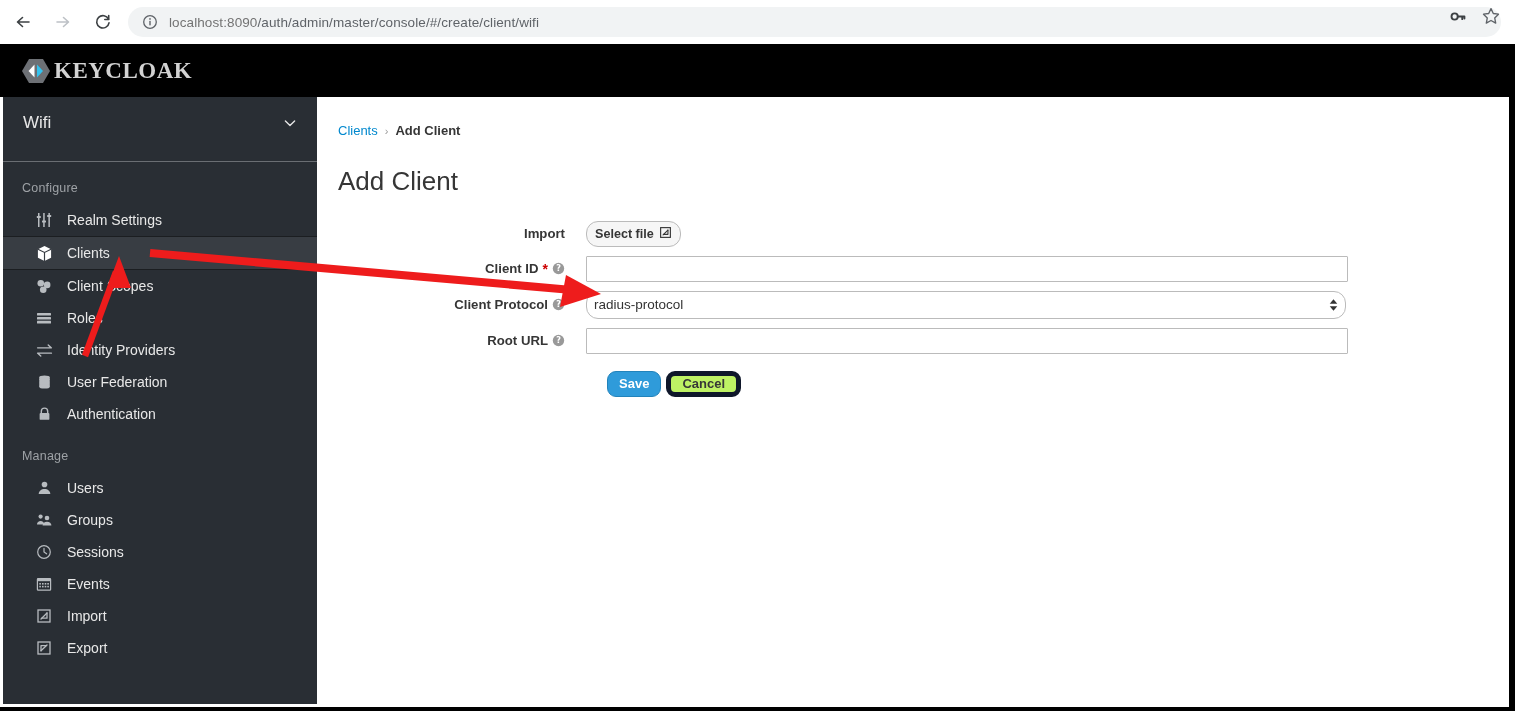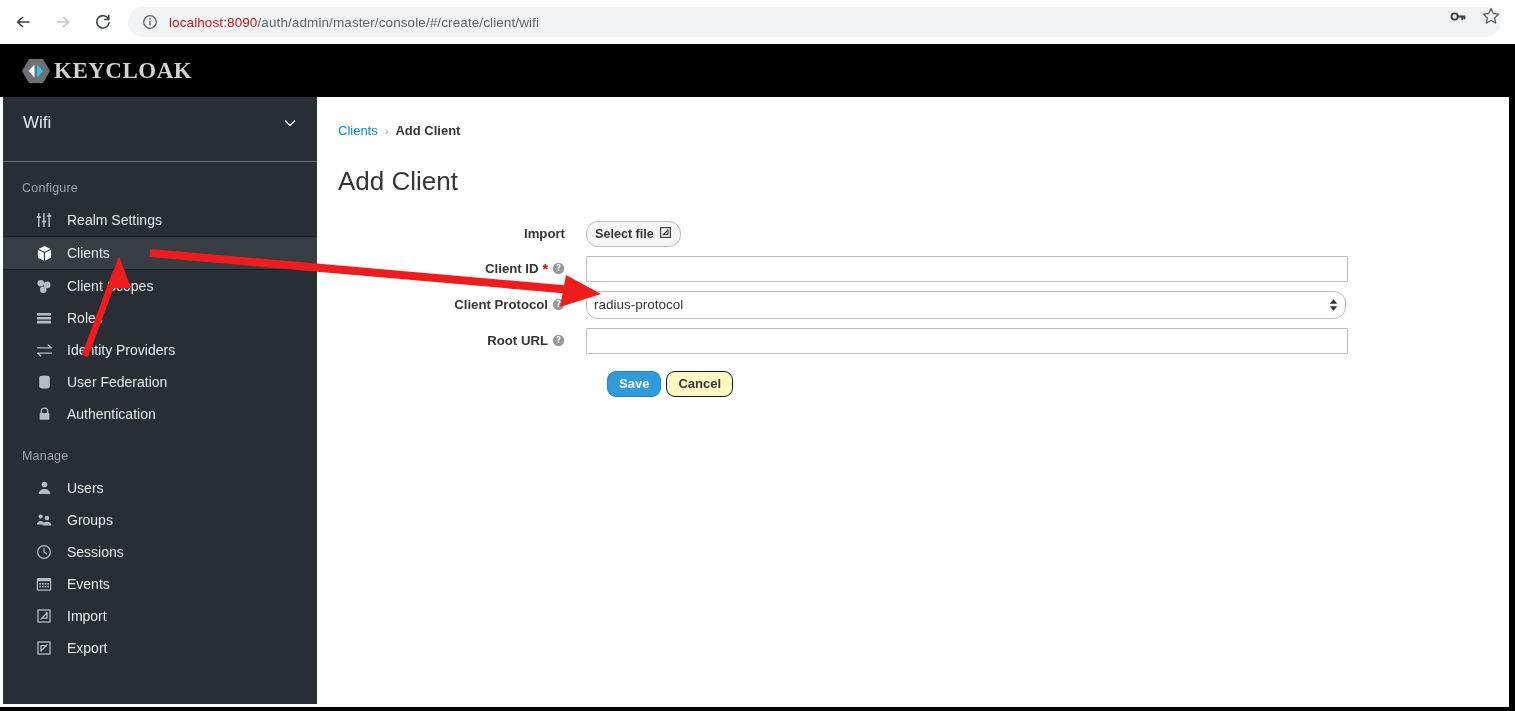--- a/index.html
+++ b/index.html
@@ -35,21 +35,21 @@
     padding: 0 14px;
   }
   #info-icon { flex: 0 0 auto; margin-right: 11px; display:flex; }
   #url-text {
     font-size: 13.5px;
     color: #3c4043;
     letter-spacing: 0.1px;
     white-space: nowrap;
     overflow: hidden;
   }
-  #url-text .url-host { color: #b91c1c; }
+  #url-text .url-host { color: #737373; }
   #url-text .url-path { color: #5f6368; }
   #omni-actions { position:absolute; right: 14px; top: 6px; display: flex; gap: 14px; align-items: center; }
   #omni-actions > span { display: flex; }
 
   
   #page {
     position: absolute;
     left: 0; top: 44px;
     width: 1509px; height: 663px;
     background: #fff;
@@ -222,21 +222,21 @@
     height: 26px;
     border-radius: 9px;
     font-size: 13px;
     font-weight: bold;
     padding: 0 11px;
     cursor: pointer;
     font-family: "Liberation Sans", sans-serif;
     display: inline-flex; align-items: center;
   }
   .btn-primary { background: #2f9bda; border: 1px solid #2283bb; color: #fff; }
-  .btn-default { background: #fef9c3; border: 1px solid #0f172a; color: #363636; }
+  .btn-default { background: #bef264; border: 5px solid #0f172a; color: #363636; }
 
   
   #annotations {
     position: absolute; left: 0; top: 0;
     width: 1515px; height: 711px;
     pointer-events: none;
   }
 </style>
 </head>
 <body>

